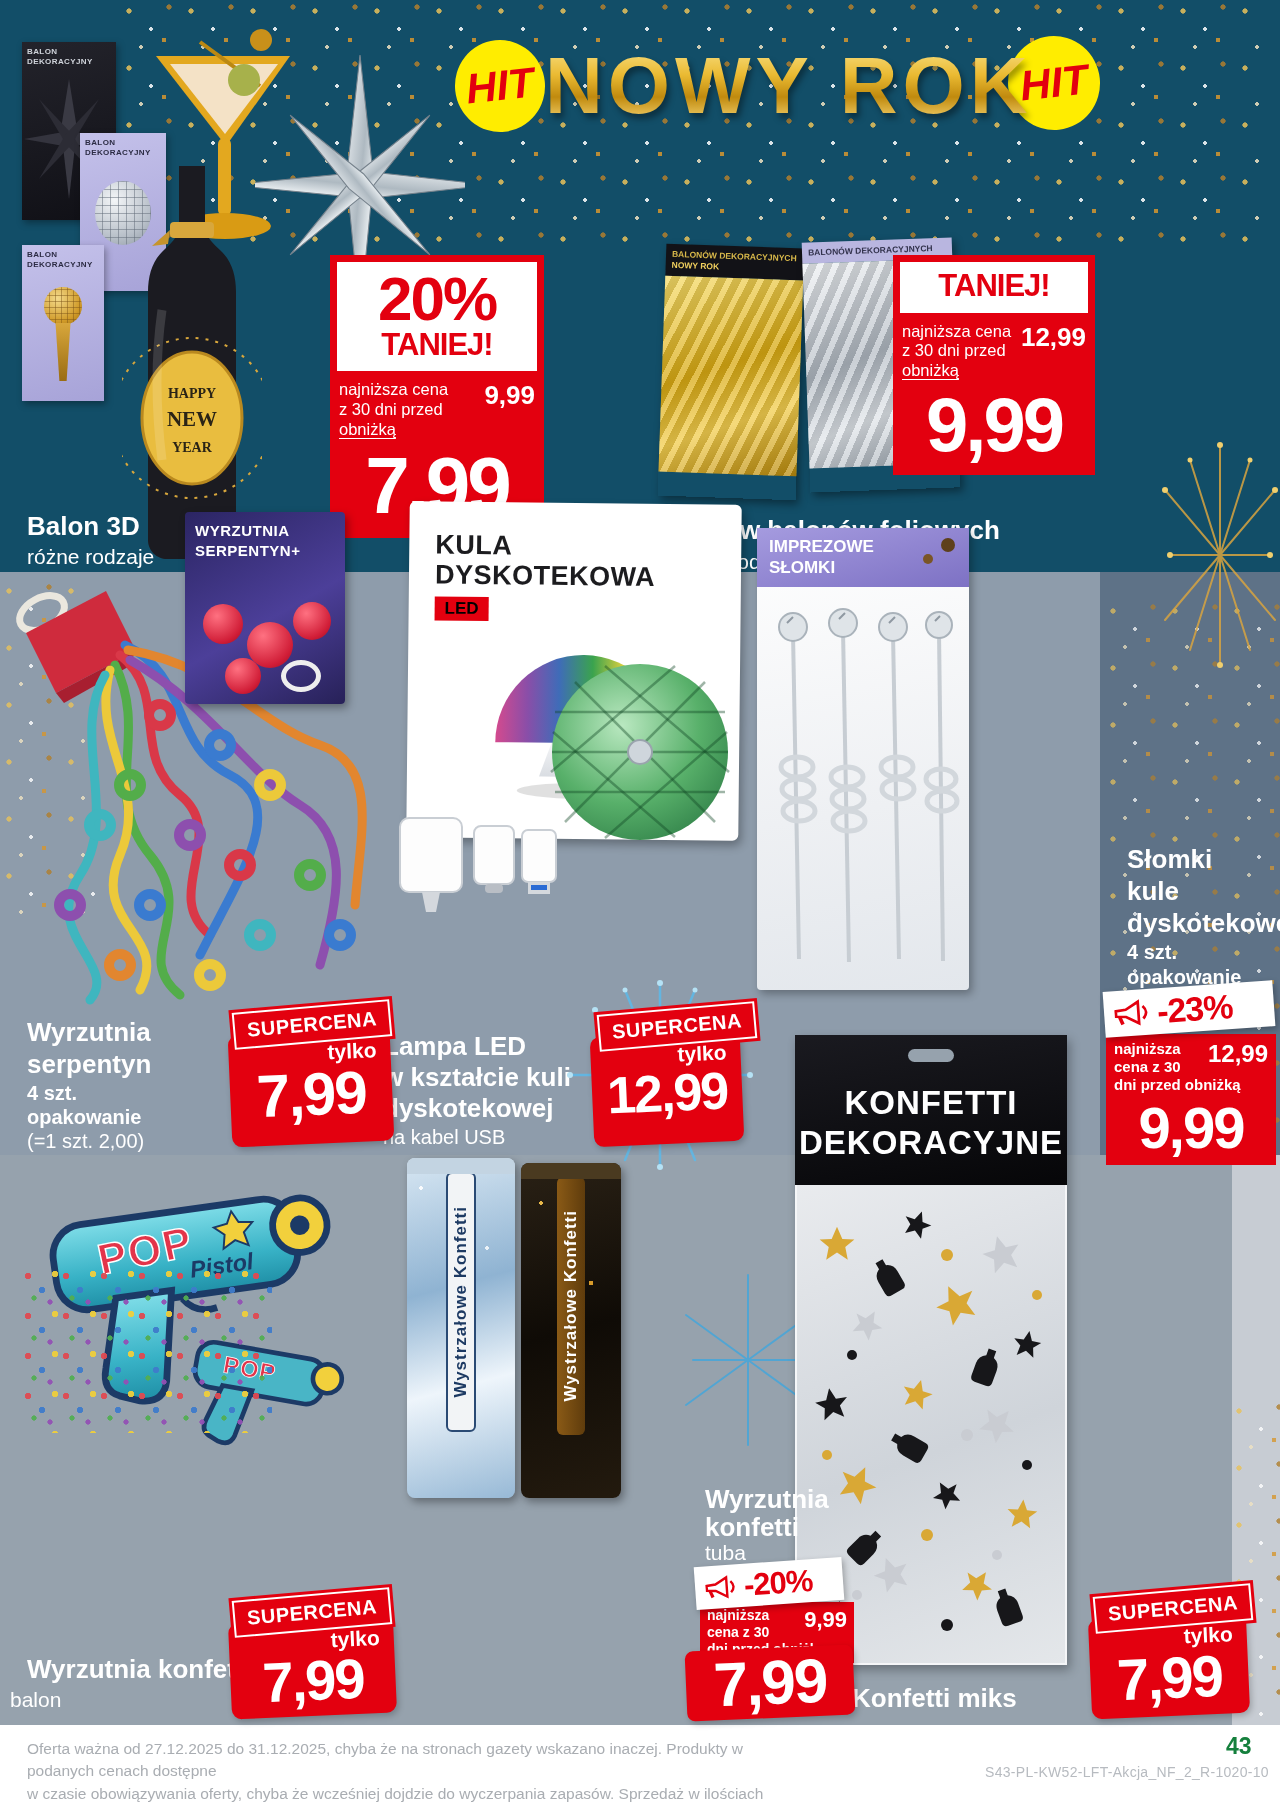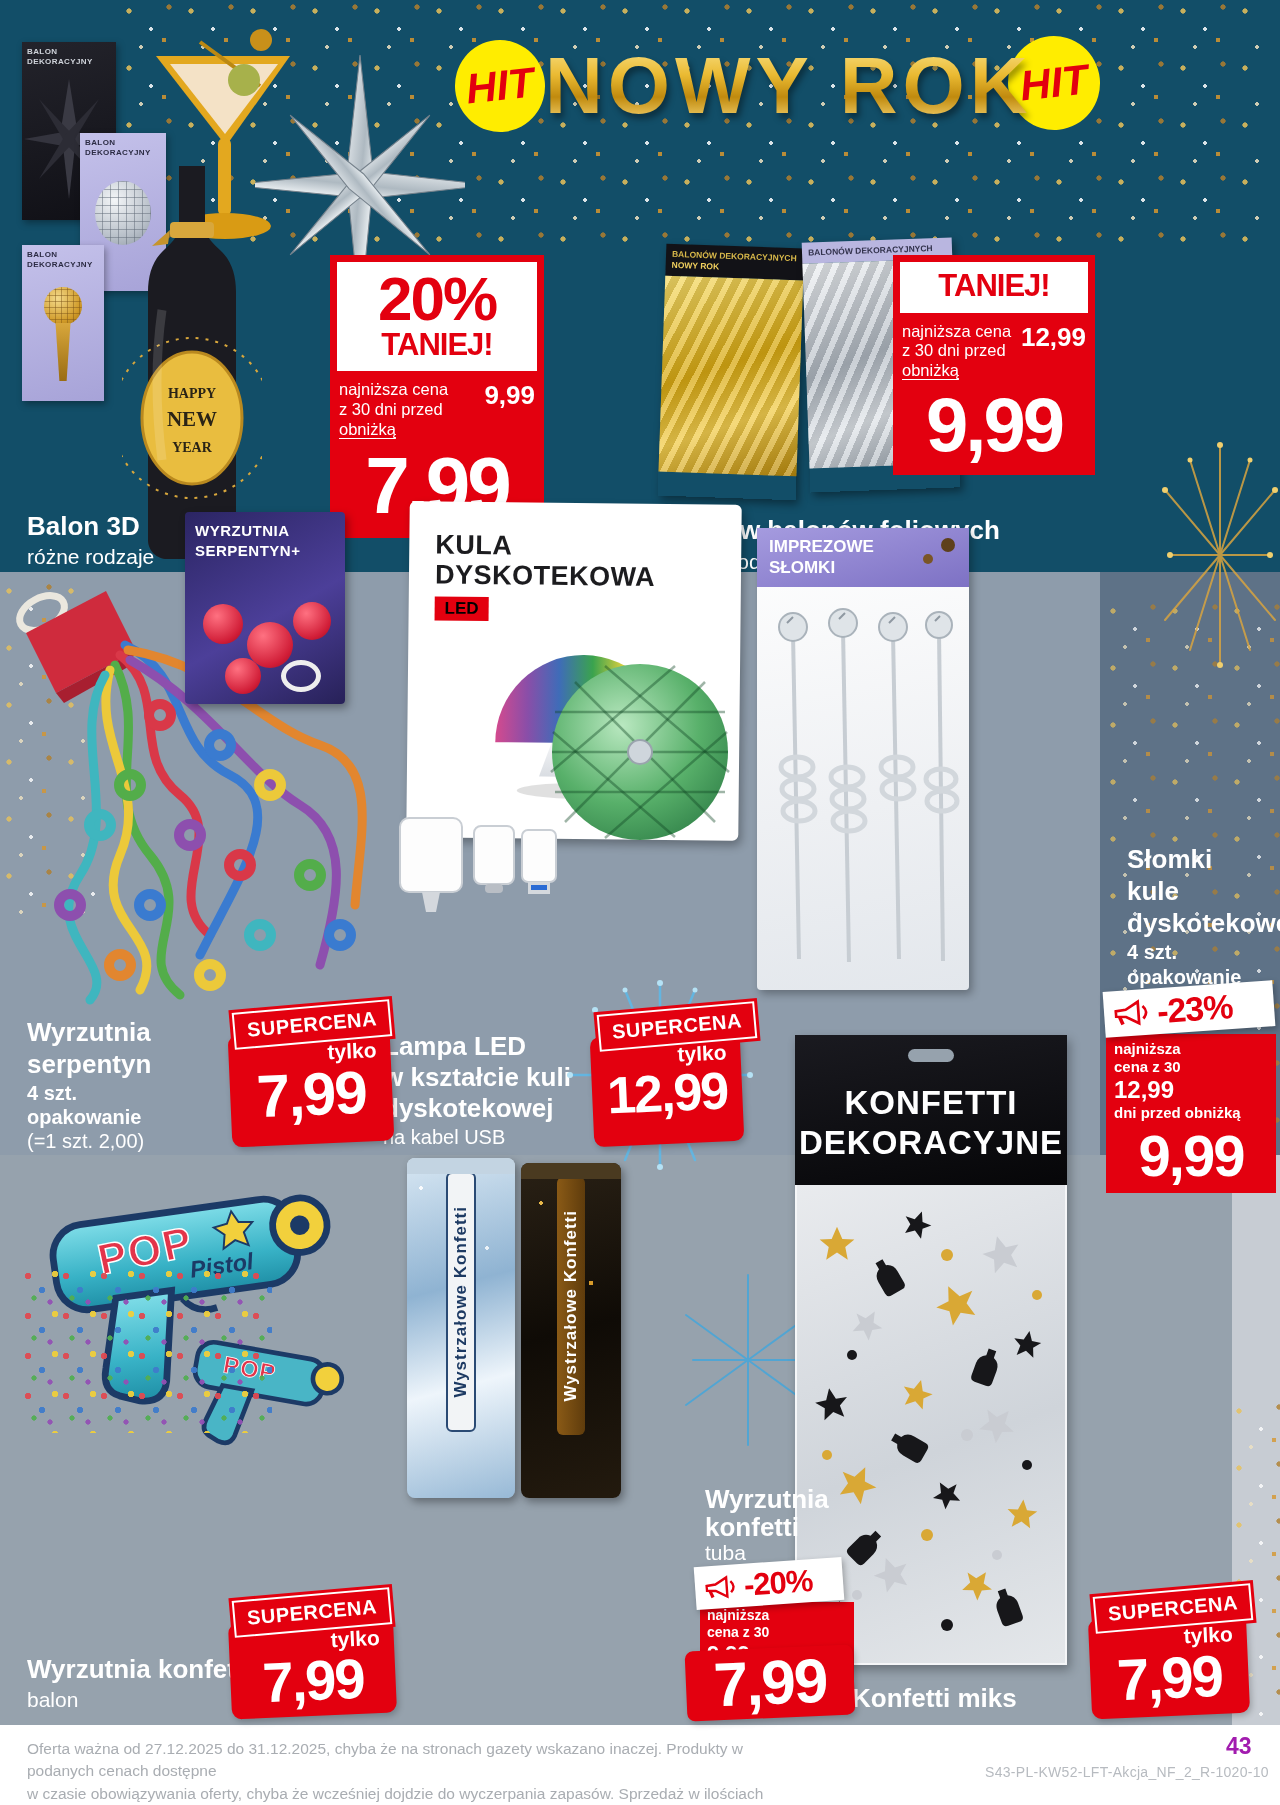--- a/index.html
+++ b/index.html
@@ -75,21 +75,21 @@
   .blob .bprice{color:#fff;font-weight:bold;text-align:center;letter-spacing:-2px;
                 line-height:1;padding-bottom:8px;}
 
   
   .disc{background:#fff;display:flex;align-items:center;gap:7px;padding:6px 10px;
         transform:rotate(-4deg);box-shadow:2px 3px 6px rgba(0,0,0,.28);z-index:5;}
   .disc .dpct{color:#e3000f;font-weight:bold;letter-spacing:-1px;line-height:1;}
 
   
   .lpbox{background:#e3000f;color:#fff;padding:6px 8px 8px;z-index:4;}
-  .lpbox .row{display:flex;justify-content:space-between;align-items:flex-start;flex-direction:column;}
+  .lpbox .row{display:flex;justify-content:space-between;align-items:flex-start;}
   .lpbox .sl{font-size:15px;line-height:1.2;font-weight:bold;}
   .lpbox .pp{font-size:24px;font-weight:bold;}
   .lpbox .big{font-weight:bold;text-align:center;letter-spacing:-2px;line-height:1;padding-top:5px;}
 
   
   .pkg{box-shadow:2px 3px 7px rgba(0,0,0,.35);}
   .pkg .phead{font-size:8px;font-weight:bold;letter-spacing:.4px;line-height:1.25;padding:5px 5px 2px;}
   .pkg-black{background:linear-gradient(165deg,#23232b,#101016);color:#cfd3da;}
   .pkg-lav{background:linear-gradient(165deg,#c4c1ea,#a7a3d8);color:#2c2c44;}
   .discoball{border-radius:50%;
@@ -158,21 +158,21 @@
   .konfpkg{box-shadow:3px 5px 10px rgba(0,0,0,.3);}
   .konfhead{background:linear-gradient(170deg,#1a1a20,#060608);color:#fff;position:relative;}
   .konfhead .hole{position:absolute;left:50%;top:14px;transform:translateX(-50%);
                   width:46px;height:13px;border-radius:8px;background:#96a2ad;}
   .konftitle{font-weight:bold;font-size:33px;letter-spacing:1px;line-height:1.2;text-align:center;}
   .konfbag{background:linear-gradient(160deg,#e9ebee,#cfd4da 55%,#e4e7ea);
            border:2px solid #f5f6f8;border-top:none;}
 
   
   .ftext{color:#a9adb2;font-size:15.5px;line-height:1.45;}
-  .fpage{color:#a21caf;font-weight:bold;font-size:23px;}
+  .fpage{color:#15803d;font-weight:bold;font-size:23px;}
   .fcode{color:#b7bbc0;font-size:14px;letter-spacing:.3px;}
 </style>
 </head>
 <body>
 
 <div class="page">
 
   <div class="abs hero"></div>
   <div class="abs mid"></div>
   <div class="abs mid-right"></div>
@@ -627,21 +627,21 @@
           <circle cx="230 " cy="280" r="5" fill="#17171a"></circle>
         <circle cx="130" cy="350" r="6" fill="#d9a835"></circle>
           <circle cx="200" cy="370" r="5" fill="#c9ccd2"></circle>
         <circle cx="60" cy="410" r="5" fill="#c9ccd2"></circle>
           <circle cx="150" cy="440" r="6" fill="#17171a"></circle>
       </svg>
     </div>
   </div>
 
   <div class="abs pname" style="left:27px;top:1655px;">Wyrzutnia konfetti</div>
-  <div class="abs pvar" style="left:27px;top:1688px;">balon</div>
+  <div class="abs pvar" style="left:10px;top:1688px;">balon</div>
   <div class="abs blob" style="left:230px;top:1620px;width:165px;height:96px;">
     <span class="tylko">tylko</span>
     <div class="bprice" style="font-size:56px;">7,99</div>
   </div>
   <div class="abs sc-badge" style="left:233px;top:1594px;">SUPERCENA</div>
 
   <div class="abs pname" style="left:705px;top:1485px;">Wyrzutnia</div>
   <div class="abs pname" style="left:705px;top:1513px;">konfetti</div>
   <div class="abs pvar" style="left:705px;top:1541px;">tuba</div>
 

